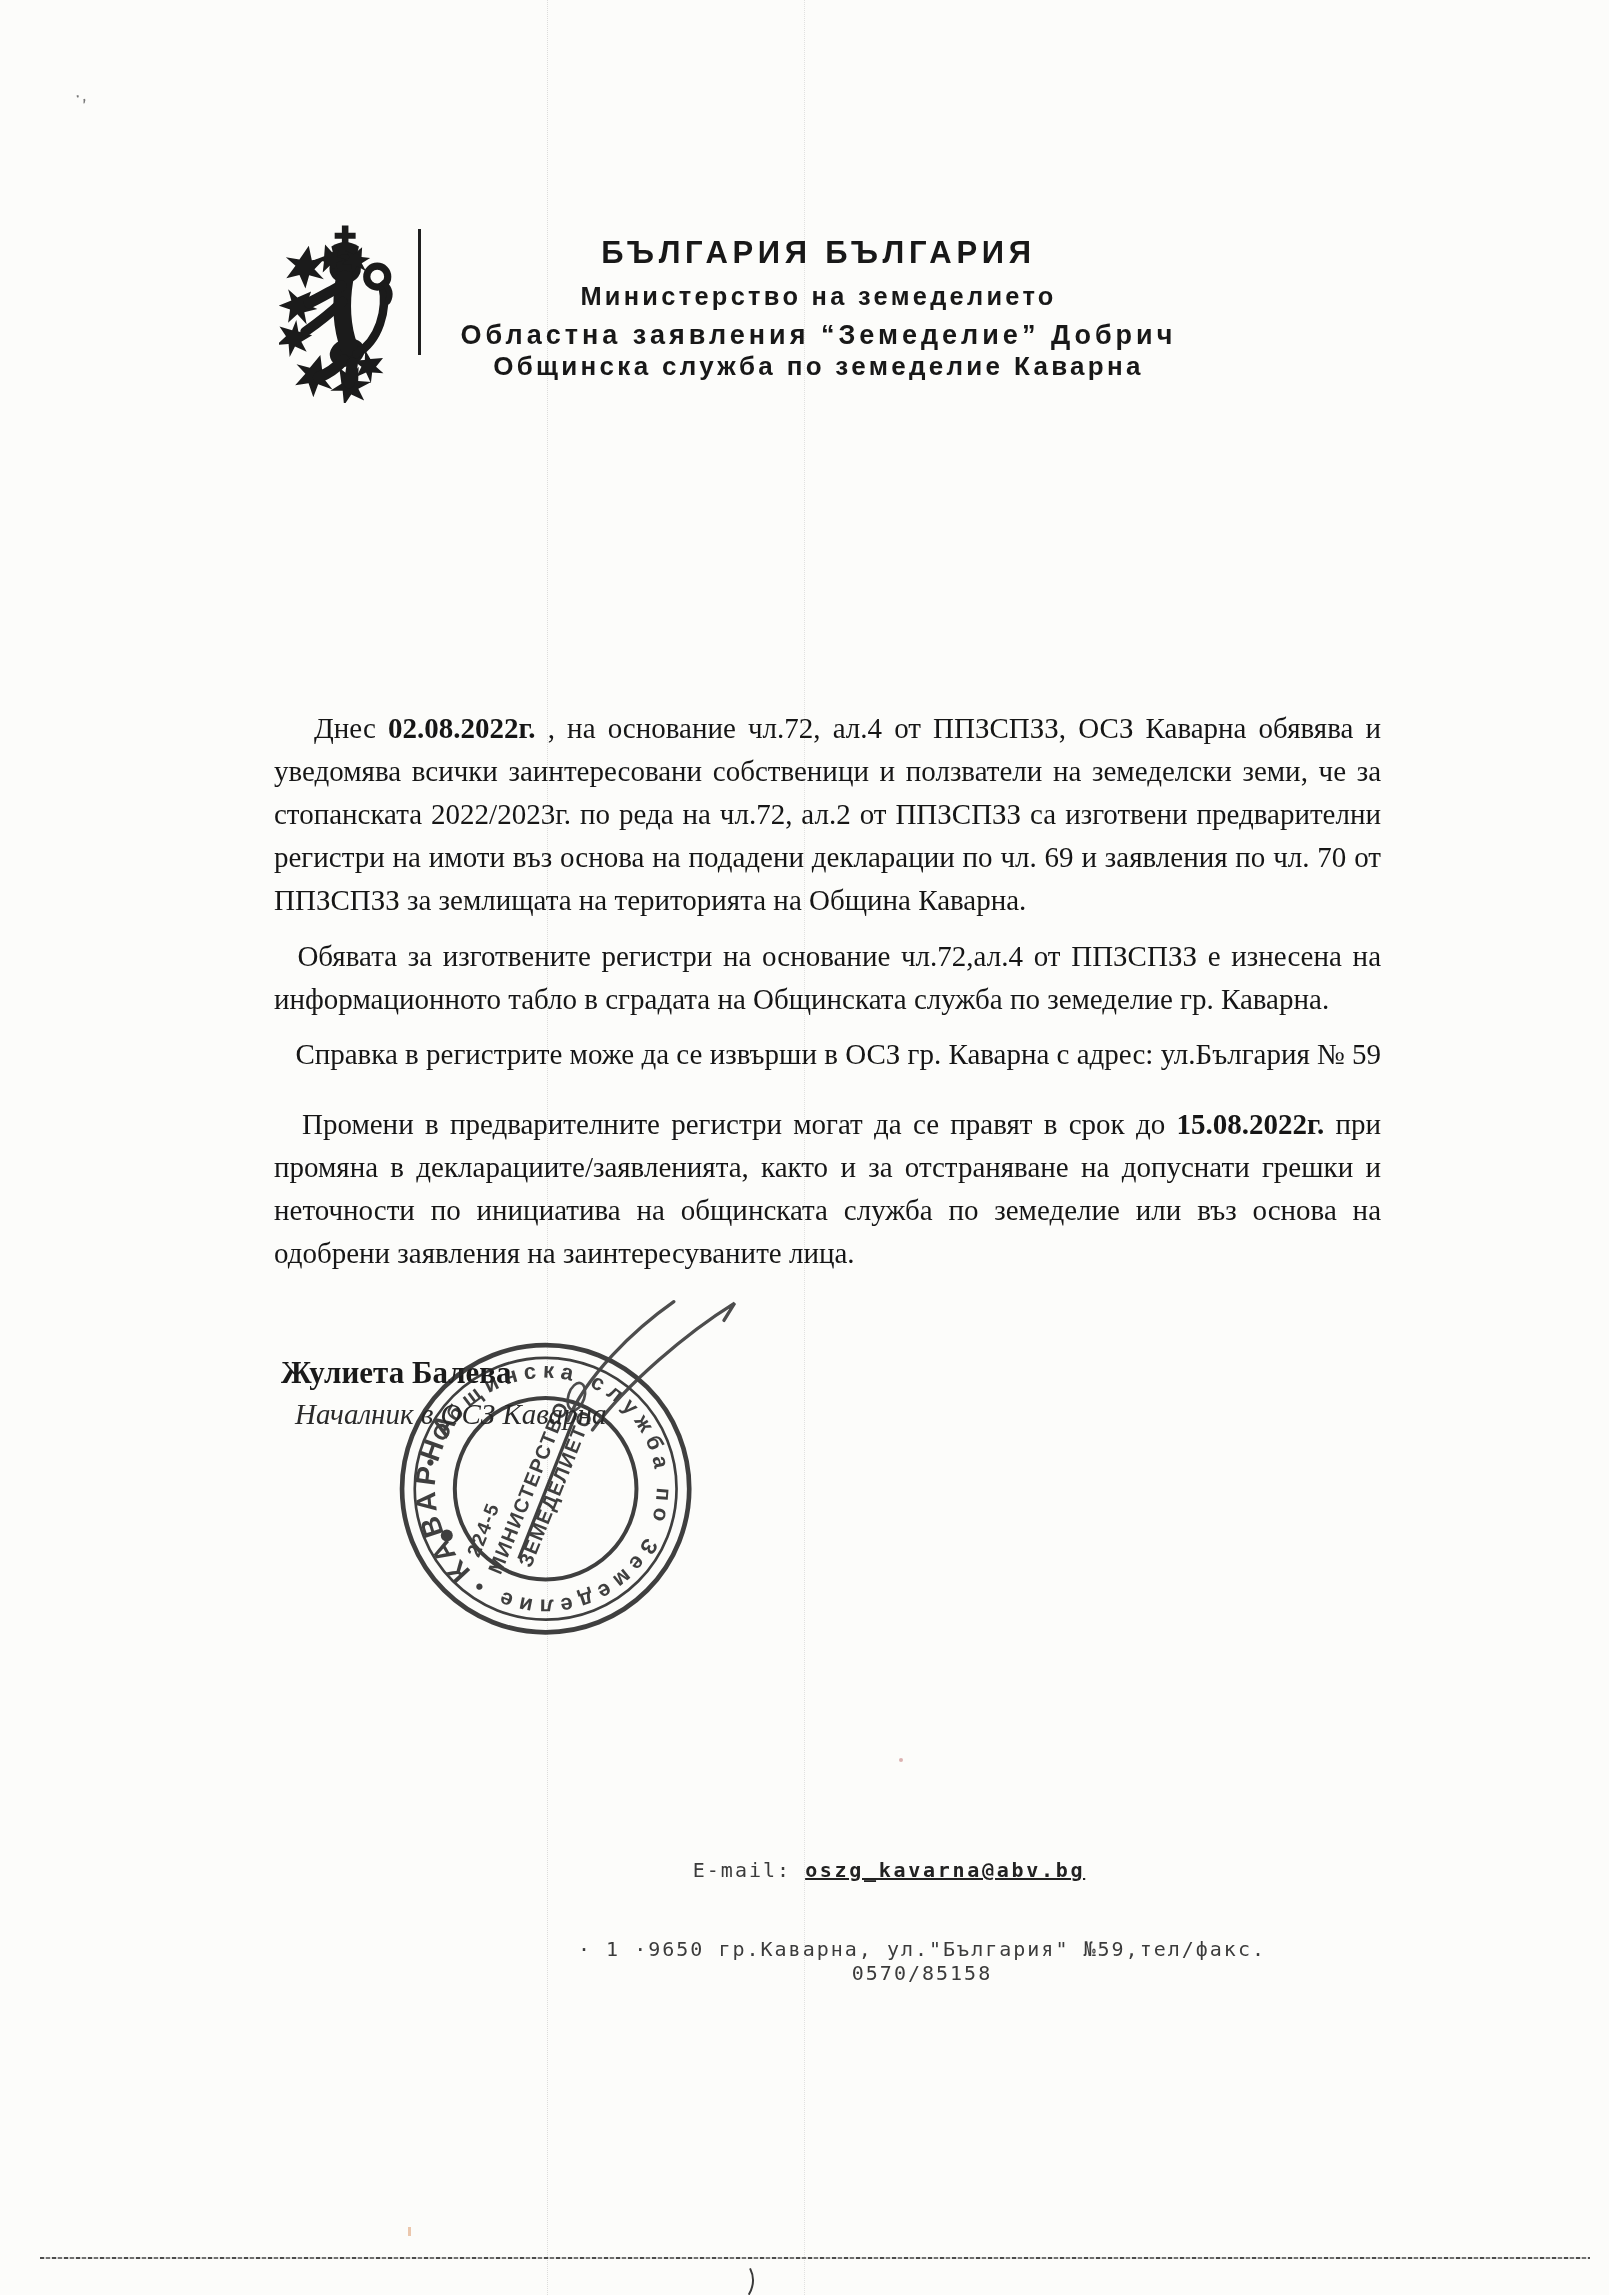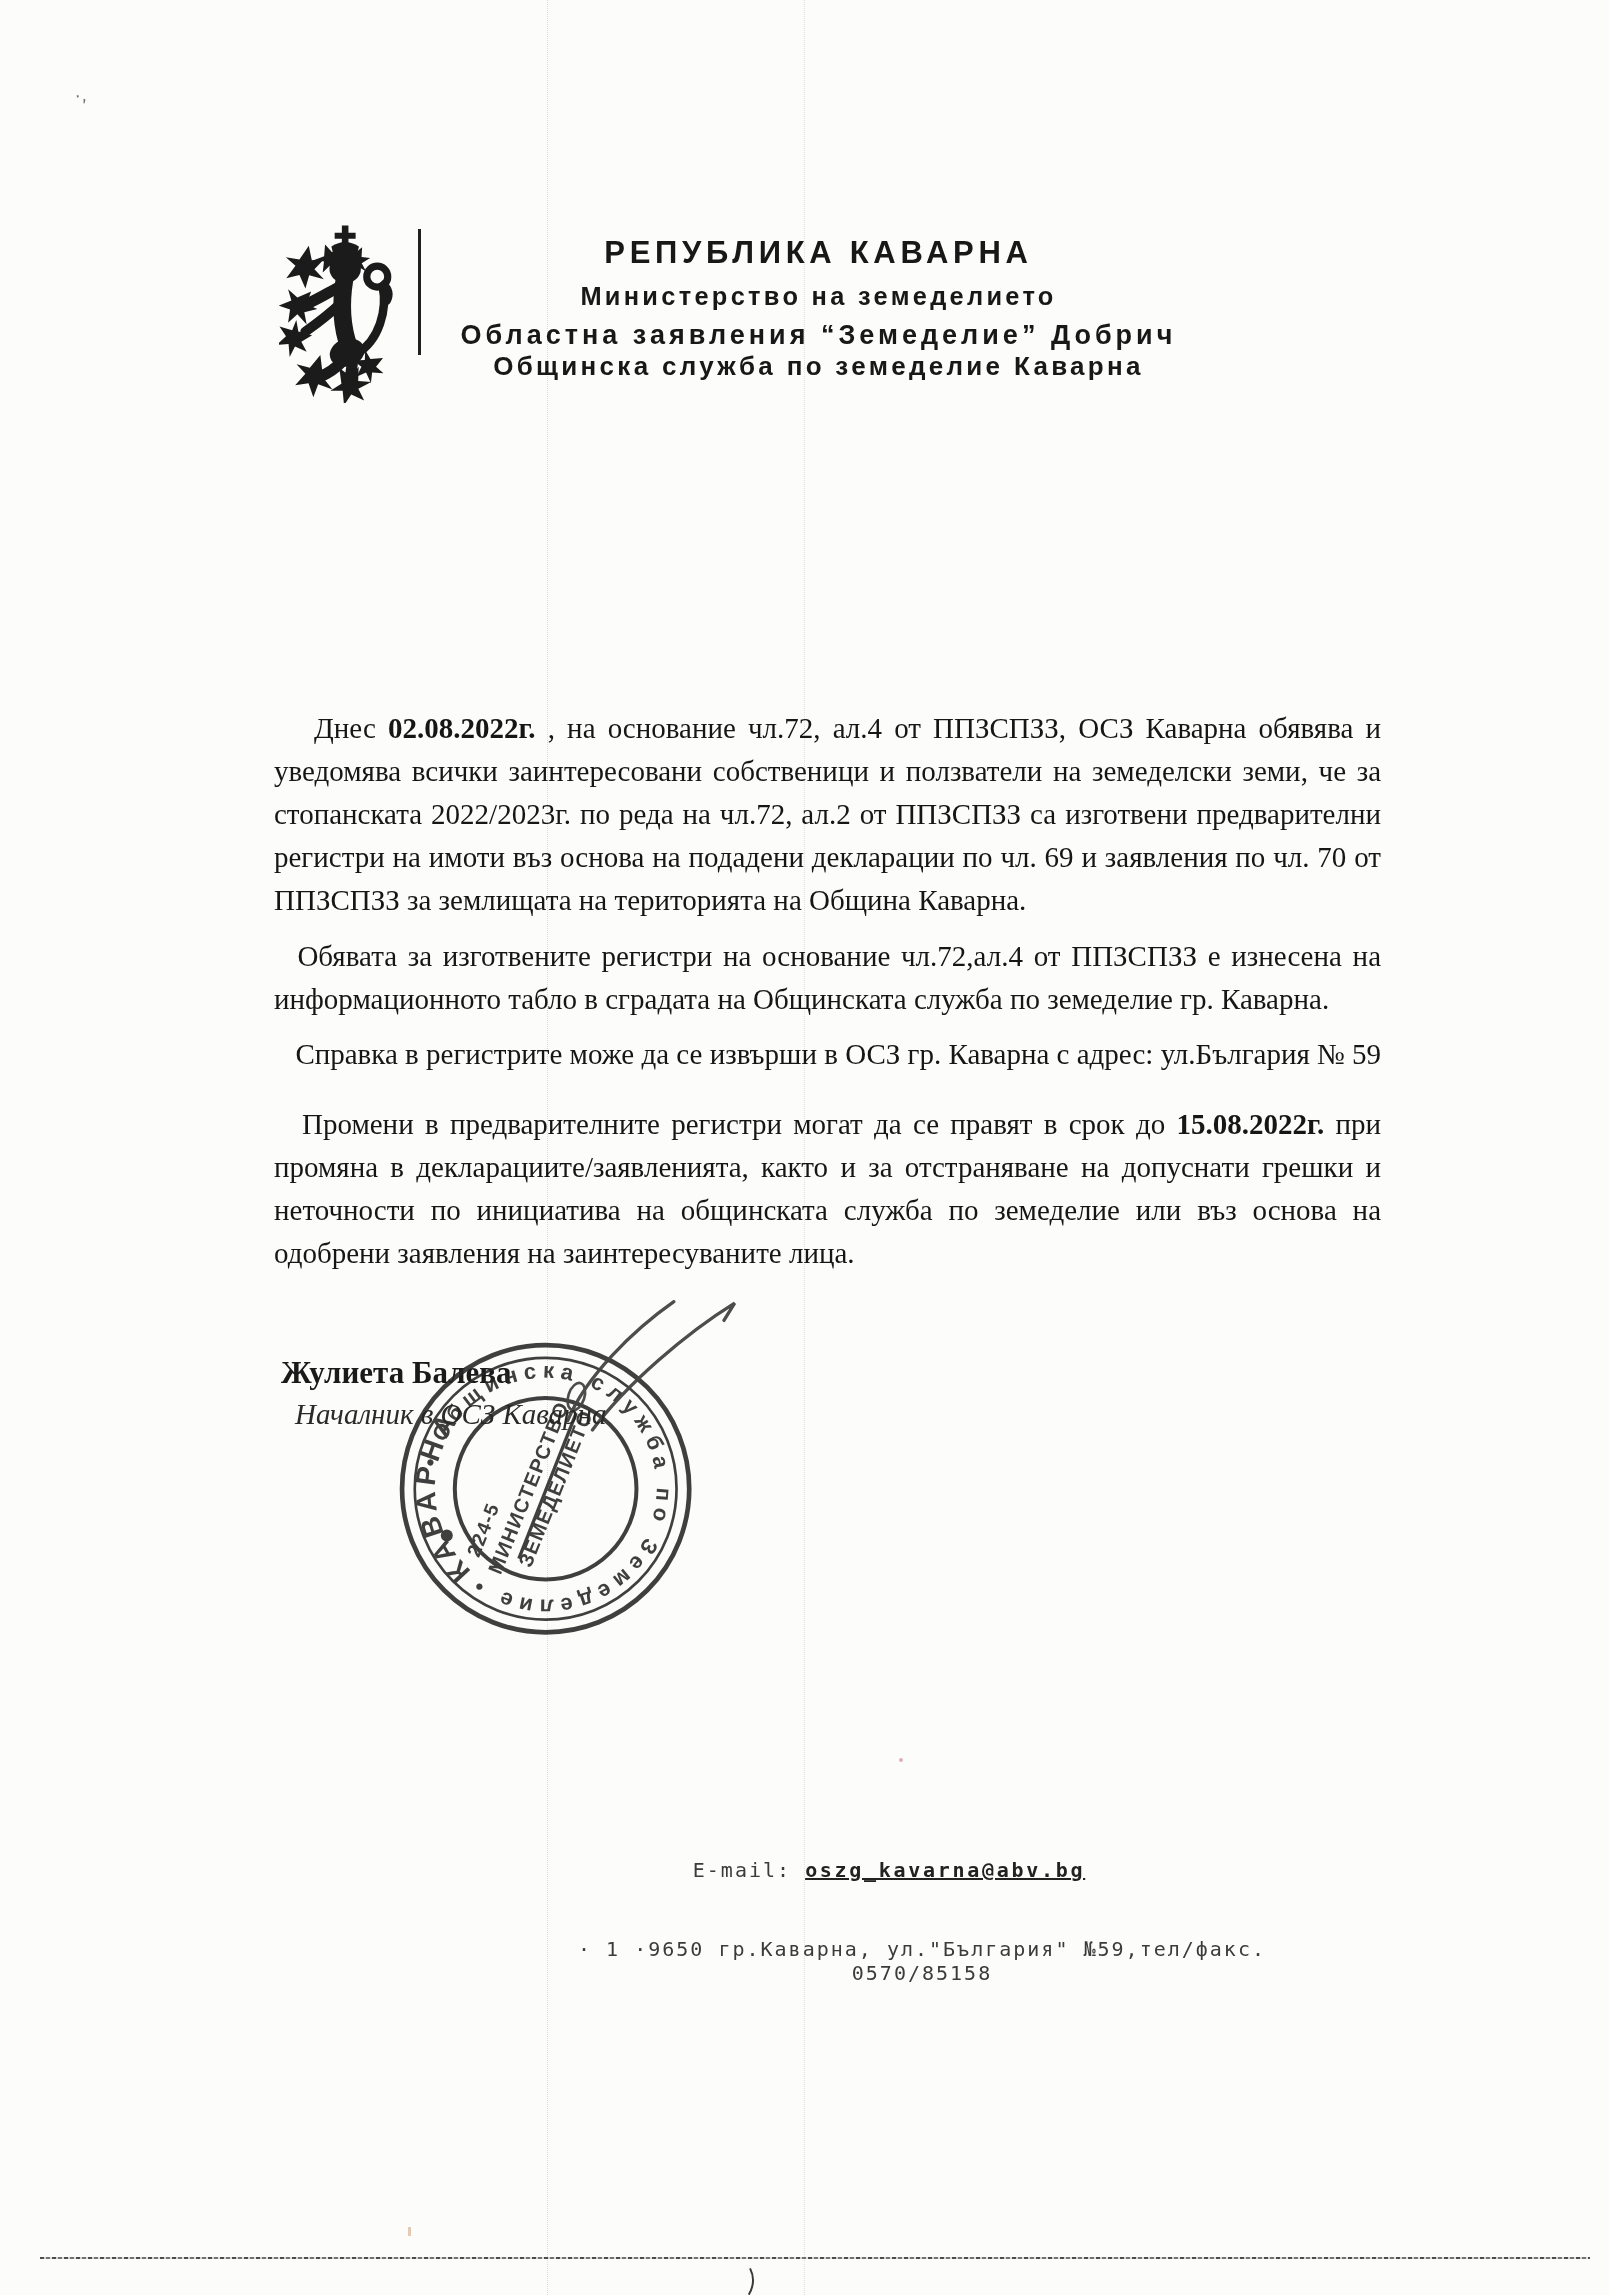--- a/index.html
+++ b/index.html
@@ -99,21 +99,21 @@
 
       <path d="M118 196 C 153 176, 166 128, 158 92" stroke-width="13"></path>
       <circle cx="150" cy="78" r="16" stroke-width="11"></circle>
       <path d="M160 88 q 14 12 6 28" stroke-width="9"></path>
     </g>
   </svg>
 
   <div class="vbar"></div>
 
   <div class="hdr">
-    <div class="l1">РЕПУБЛИКА КАВАРНА</div>
+    <div class="l1">БЪЛГАРИЯ БЪЛГАРИЯ</div>
     <div class="l2">Министерство на земеделието</div>
     <div class="l3">Областна заявления “Земеделие” Добрич</div>
     <div class="l4">Общинска служба по земеделие Каварна</div>
   </div>
 
 
   <div class="bodytext">
     <p class="p1"><span>Днес </span><b>02.08.2022г.</b><span> , на основание чл.72, ал.4 от ППЗСПЗЗ, ОСЗ Каварна обявява и уведомява всички заинтересовани собственици и ползватели на земеделски земи, че за стопанската 2022/2023г. по реда на чл.72, ал.2 от ППЗСПЗЗ са изготвени предварителни регистри на имоти въз основа на подадени декларации по чл. 69 и заявления по чл. 70 от ППЗСПЗЗ за землищата на територията на Община Каварна.</span></p>
     <p class="p2">Обявата за изготвените регистри на основание чл.72,ал.4 от ППЗСПЗЗ е изнесена на информационното табло в сградата на Общинската служба по земеделие гр. Каварна.</p>
     <p class="p3">Справка в регистрите може да се извърши в ОСЗ  гр. Каварна с адрес: ул.България № 59</p>

